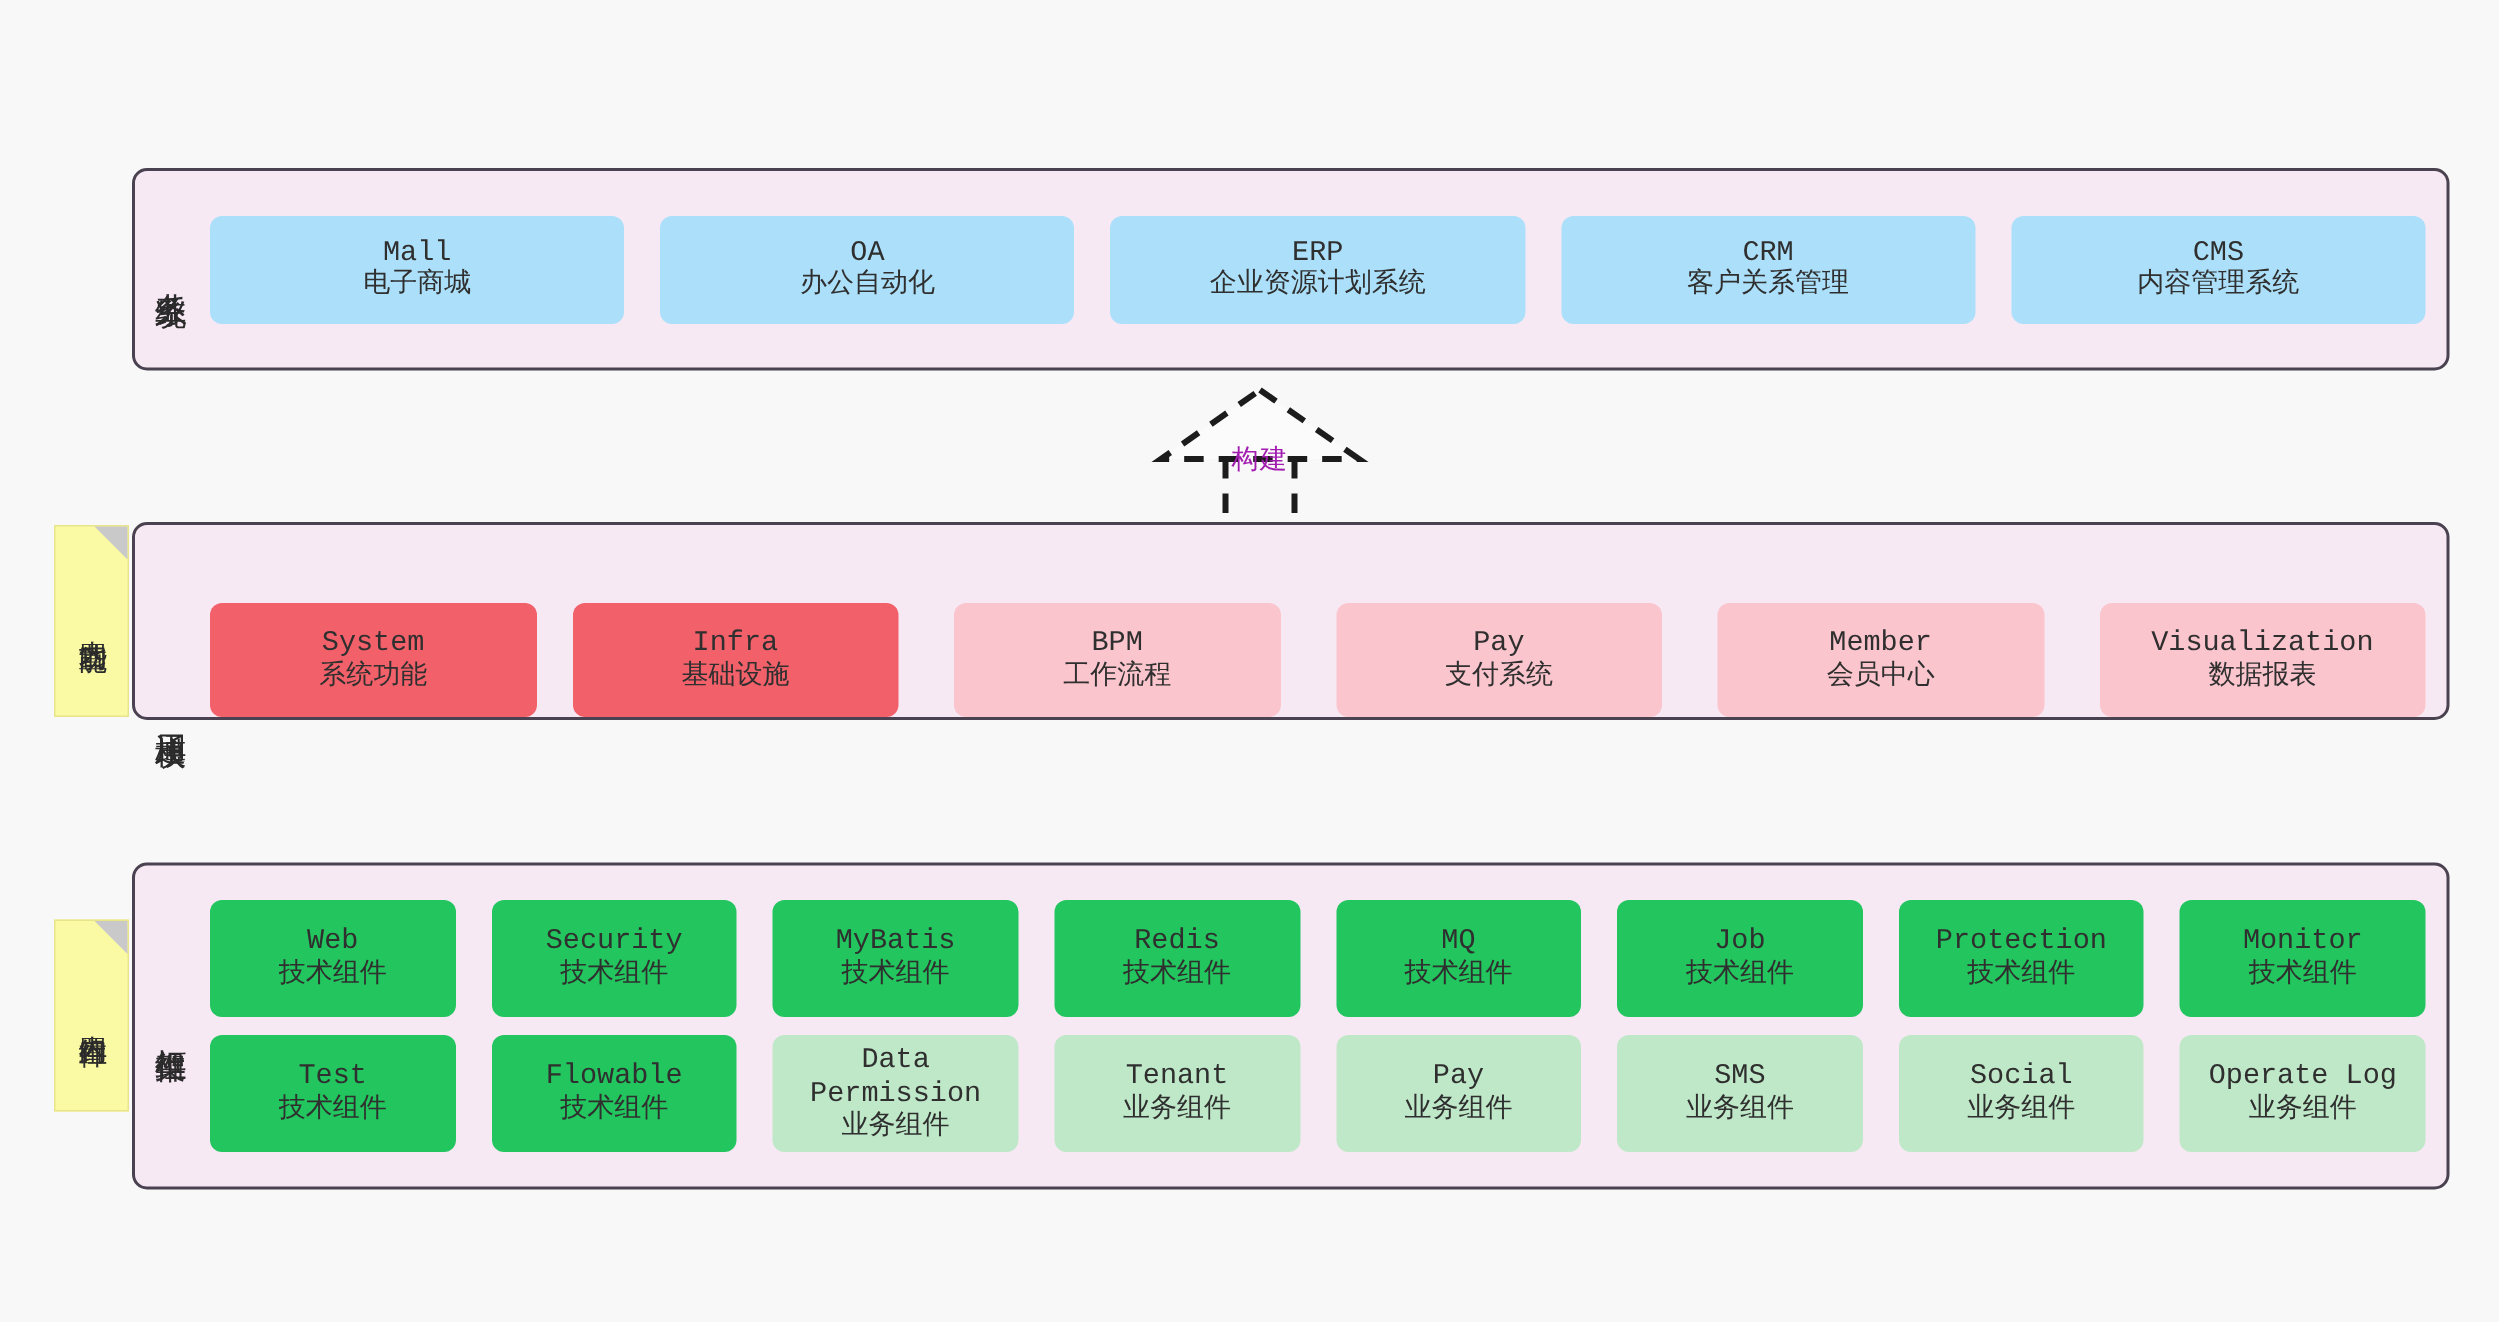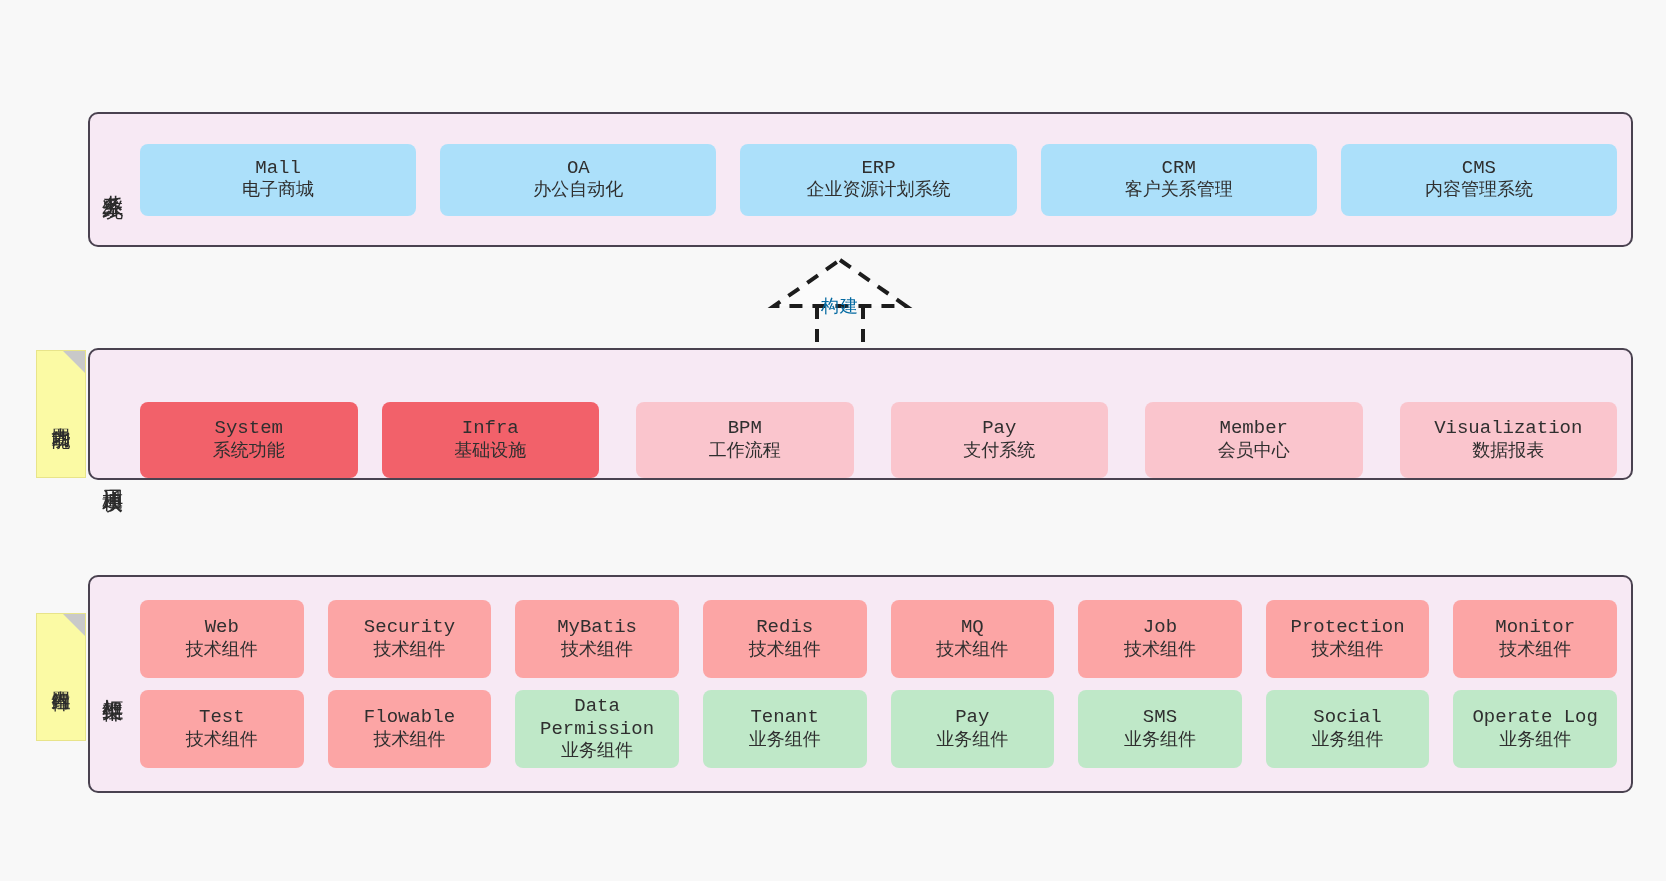--- a/index.html
+++ b/index.html
@@ -82,21 +82,21 @@
   }
   .node .cn {
     font-size: 18px;
     white-space: nowrap;
   }
   .node.wrap .en { white-space: normal; }
 
   .c-blue        { background: #ace0fa; }
   .c-red         { background: #f2616a; }
   .c-pink        { background: #fac5cd; margin-left: 13px; }
-  .c-green       { background: #fca5a5; }
+  .c-green       { background: #22c55e; }
   .c-green-light { background: #bfe8c8; }
 
   
   #layer-business { left: 88px;  top: 112px; width: 1545px; height: 135px; }
   #layer-business .node { height: 72px; }
 
   #layer-common   { left: 88px;  top: 348px; width: 1545px; height: 132px; align-items: flex-end; }
   #layer-common .node { height: 76px; }
 
   #layer-framework{ left: 88px;  top: 575px; width: 1545px; height: 218px; }
@@ -138,21 +138,21 @@
     width: 160px;
     height: 98px;
   }
   .arrow svg { display: block; overflow: visible; }
   .arrow .label {
     position: absolute;
     left: 50%;
     transform: translateX(-50%);
     top: 38px;
     font-size: 18px;
-    color: #0369a1;
+    color: #a21caf;
     background: transparent;
     white-space: nowrap;
     letter-spacing: 1px;
   }
   #arrow-build   { left: 760px; top: 256px; }
   #arrow-realize { left: 776px; top: 487px; }
 </style>
 </head>
 <body>
 

